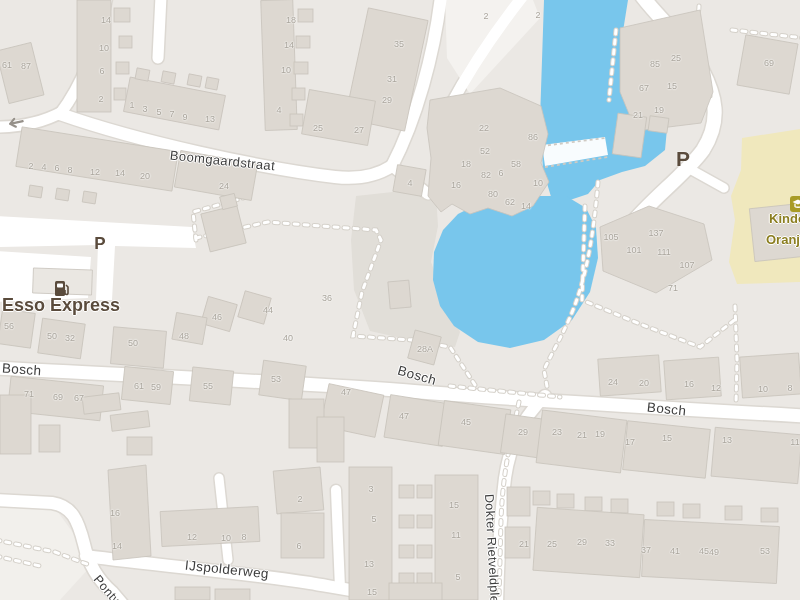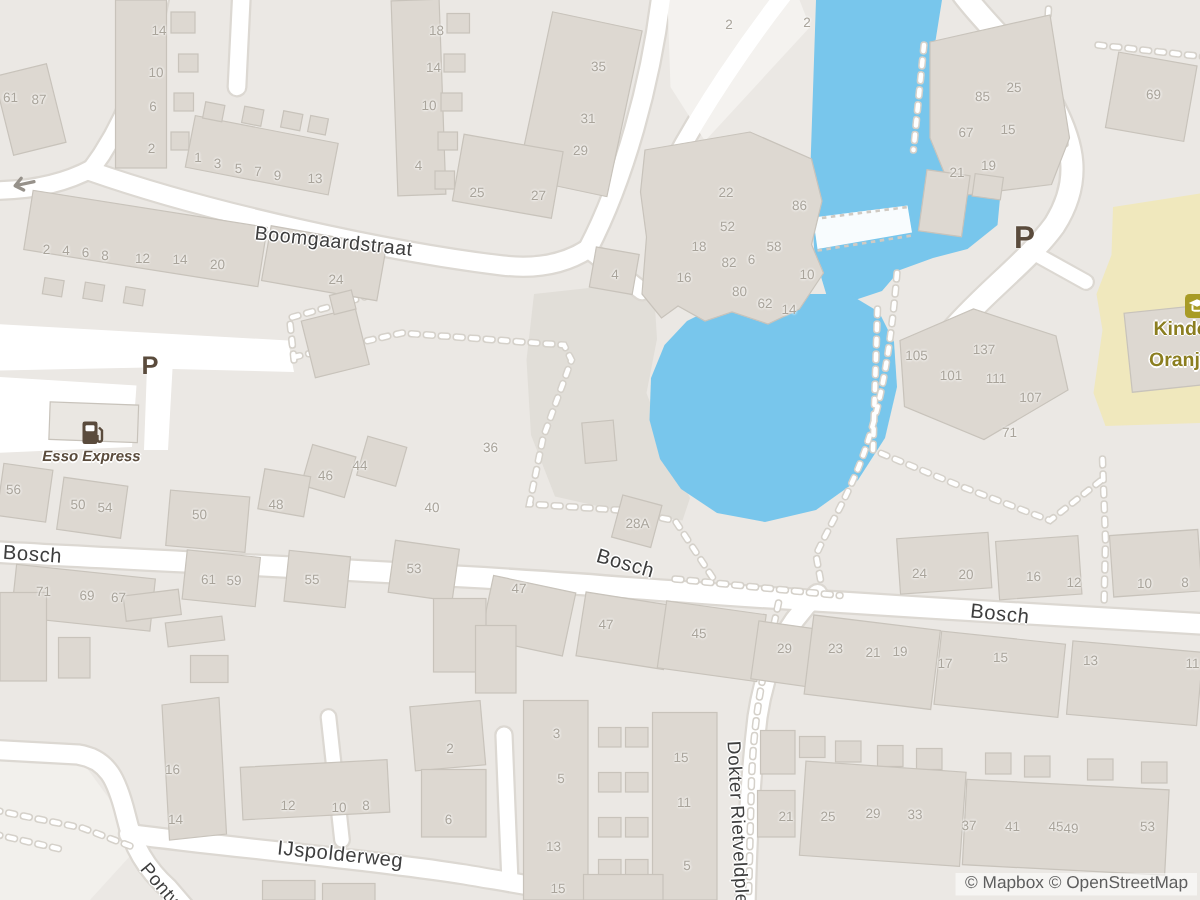--- a/index.html
+++ b/index.html
@@ -8,23 +8,23 @@
   #basemap{position:absolute;left:0;top:0;}
   #labels{position:absolute;left:0;top:0;width:800px;height:600px;pointer-events:none;}
   .hn{position:absolute;transform:translate(-50%,-50%);font-size:9px;font-weight:500;
     color:var(--numbers);white-space:nowrap;
     text-shadow:0 0 2px #fff,0 0 2px #fff;}
   .street{position:absolute;transform-origin:0 50%;font-size:13px;color:var(--street);
     white-space:nowrap;letter-spacing:.4px;
     text-shadow:1px 0 0 #fff,-1px 0 0 #fff,0 1px 0 #fff,0 -1px 0 #fff,0 0 2px #fff;}
   .pp{position:absolute;transform:translate(-50%,-50%);font-weight:bold;color:var(--poi);
     text-shadow:0 0 2px #fff;}
-  .poi-label{position:absolute;transform:translate(-50%,-50%);font-size:10px;font-weight:bold;
+  .poi-label{position:absolute;transform:translate(-50%,-50%);font-size:18px;font-weight:bold;
     color:var(--poi);white-space:nowrap;
-    text-shadow:1px 0 0 #fff,-1px 0 0 #fff,0 1px 0 #fff,0 -1px 0 #fff,0 0 2px #fff;font-style:italic;}
+    text-shadow:1px 0 0 #fff,-1px 0 0 #fff,0 1px 0 #fff,0 -1px 0 #fff,0 0 2px #fff;}
   .kind-line{position:absolute;font-size:13px;font-weight:bold;color:var(--kind);
     white-space:nowrap;text-shadow:1px 0 0 #fff,-1px 0 0 #fff,0 1px 0 #fff,0 -1px 0 #fff;}
   #fuel-icon{position:absolute;left:54px;top:280px;width:16px;height:17px;}
   #school-icon{position:absolute;left:790px;top:196px;width:16px;height:16px;}
   #oneway-arrow{position:absolute;left:4px;top:116px;width:20px;height:14px;transform:rotate(-12deg);}
   #logo{position:absolute;left:7px;top:575px;display:flex;align-items:center;gap:4px;pointer-events:auto;}
   #logo .word{font-size:17px;font-weight:bold;letter-spacing:.5px;color:#fff;
     text-shadow:0 0 2px rgba(110,108,102,.95),0 0 2px rgba(110,108,102,.95),0 0 4px rgba(110,108,102,.7);}
   #attribution{position:absolute;right:2px;bottom:3px;background:rgba(255,255,255,.55);
     padding:1px 6px 2px 6px;font-size:11.5px;color:var(--attr);pointer-events:auto;}
@@ -288,25 +288,25 @@
       <div class="hn" style="left: 687px; top: 265px;">107</div>
       <div class="hn" style="left: 673px; top: 288px;">71</div>
       <div class="hn" style="left: 613px; top: 382px;">24</div>
       <div class="hn" style="left: 644px; top: 383px;">20</div>
       <div class="hn" style="left: 689px; top: 384px;">16</div>
       <div class="hn" style="left: 716px; top: 388px;">12</div>
       <div class="hn" style="left: 763px; top: 389px;">10</div>
       <div class="hn" style="left: 790px; top: 388px;">8</div>
       <div class="hn" style="left: 9px; top: 326px;">56</div>
       <div class="hn" style="left: 52px; top: 336px;">50</div>
-      <div class="hn" style="left: 70px; top: 338px;">54</div>
+      <div class="hn" style="left: 70px; top: 338px;">32</div>
       <div class="hn" style="left: 133px; top: 343px;">50</div>
       <div class="hn" style="left: 184px; top: 336px;">48</div>
       <div class="hn" style="left: 217px; top: 317px;">46</div>
-      <div class="hn" style="left: 240px; top: 310px;">44</div>
+      <div class="hn" style="left: 268px; top: 310px;">44</div>
       <div class="hn" style="left: 29px; top: 394px;">71</div>
       <div class="hn" style="left: 58px; top: 397px;">69</div>
       <div class="hn" style="left: 79px; top: 398px;">67</div>
       <div class="hn" style="left: 139px; top: 386px;">61</div>
       <div class="hn" style="left: 156px; top: 387px;">59</div>
       <div class="hn" style="left: 208px; top: 386px;">55</div>
       <div class="hn" style="left: 276px; top: 379px;">53</div>
       <div class="hn" style="left: 288px; top: 310px; margin-top: 28px;">40</div>
       <div class="hn" style="left: 327px; top: 298px;">36</div>
       <div class="hn" style="left: 425px; top: 349px;">28A</div>
@@ -368,14 +368,13 @@
     <path d="M12,5 L14,7 L14,13 a1.5,1.5 0 0 1 -3,0 L11,10" stroke="#5A4B3C" stroke-width="1.6" fill="none"></path>
   </svg>
 
   <svg id="school-icon" viewBox="0 0 16 16">
     <rect x="0" y="0" width="16" height="16" rx="3" style="fill:var(--schoolicon)"></rect>
     <path d="M8,3.5 L13.5,6 L8,8.5 L2.5,6 Z" fill="#FFFFFF"></path>
     <path d="M5,7.5 L5,10.5 C5,11.5 11,11.5 11,10.5 L11,7.5" stroke="#FFFFFF" stroke-width="1.3" fill="none"></path>
   </svg>
 
 
-  <div id="attribution">© Mapbox © OpenStreetMap</div>
 </div>
 
 </body></html>

